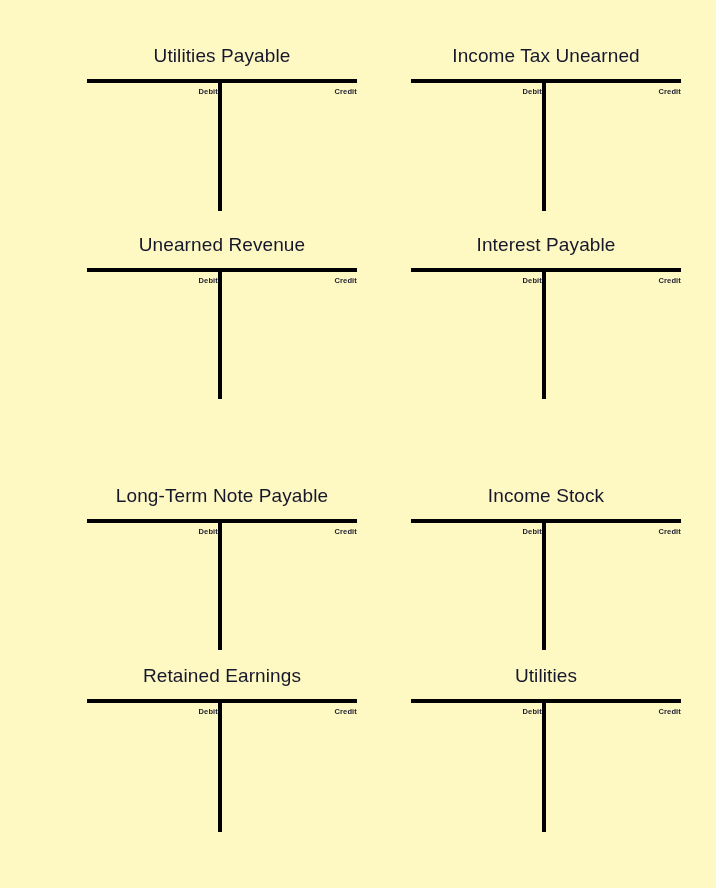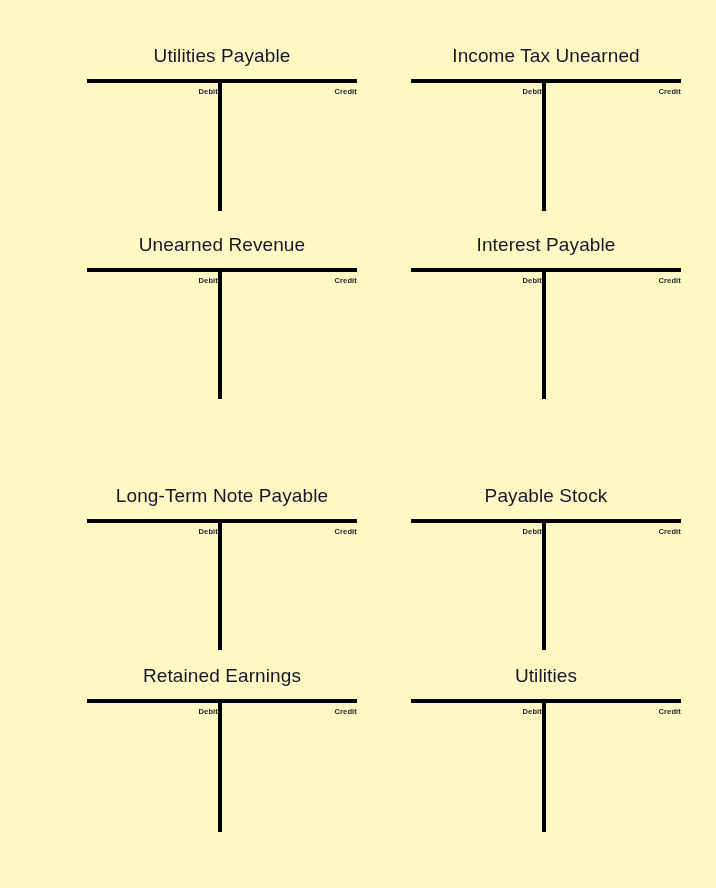--- a/index.html
+++ b/index.html
@@ -182,21 +182,21 @@
         <div class="t-rule"></div>
         <div class="t-stem stem-3"></div>
         <div class="t-heads">
           <span class="t-head head-debit">Debit</span>
           <span class="t-head head-credit">Credit</span>
         </div>
       </div>
     </div>
 
     <div class="t-account col-right row-3">
-      <span class="t-title">Payable Stock</span>
+      <span class="t-title">Income Stock</span>
       <div class="t-body">
         <div class="t-rule"></div>
         <div class="t-stem stem-3"></div>
         <div class="t-heads">
           <span class="t-head head-debit">Debit</span>
           <span class="t-head head-credit">Credit</span>
         </div>
       </div>
     </div>
 

